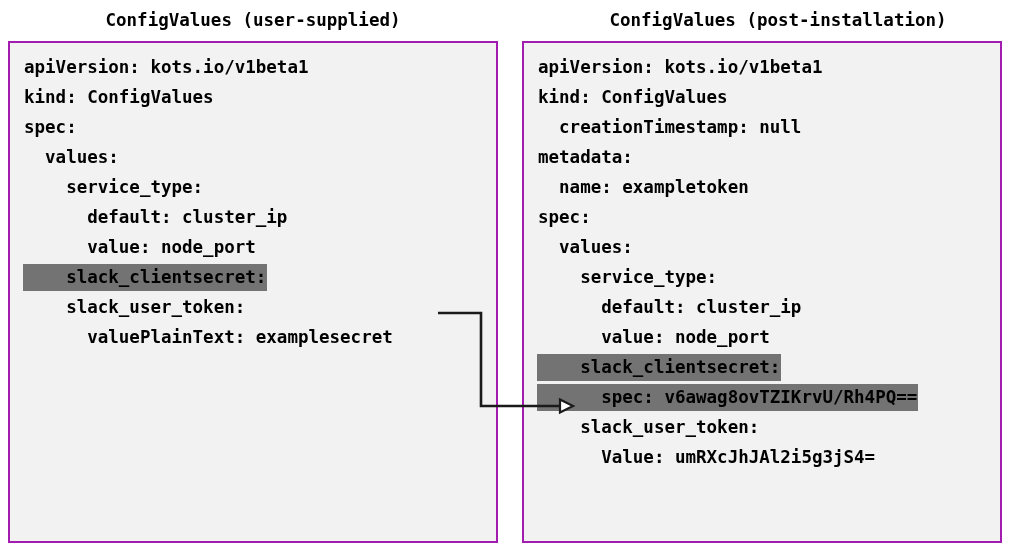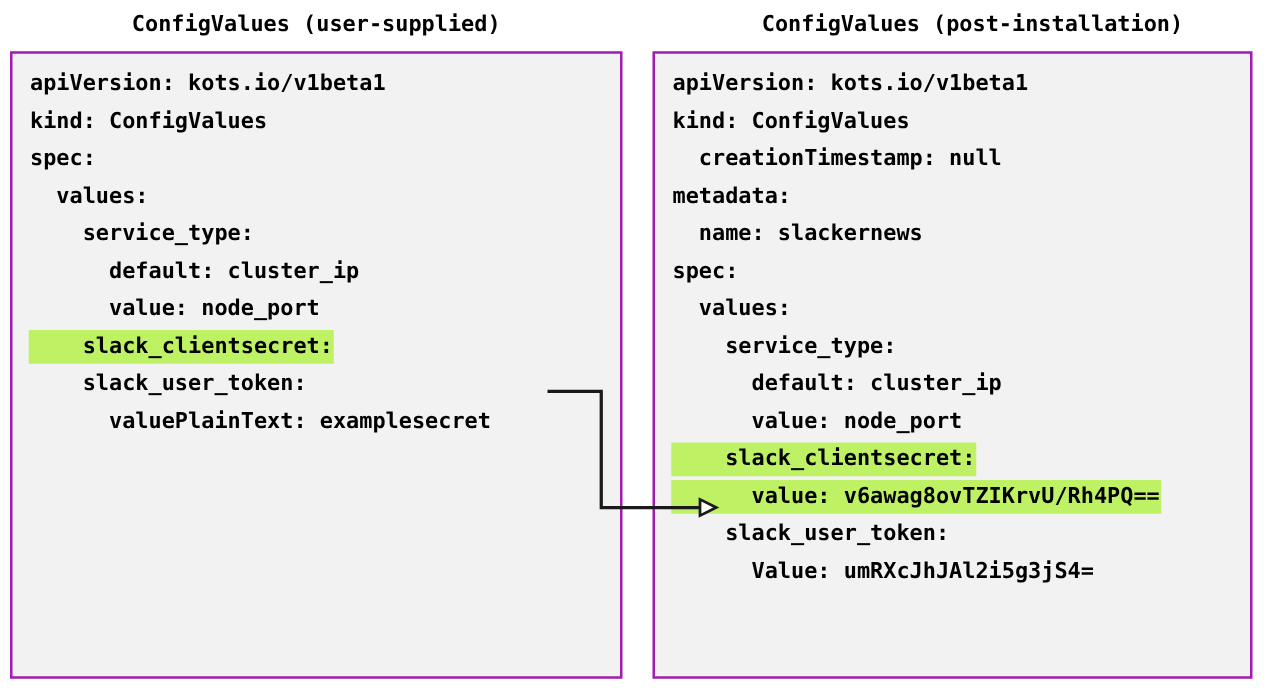--- a/index.html
+++ b/index.html
@@ -62,21 +62,21 @@
     font-weight: bold;
     color: #000000;
     white-space: pre;
   }
   .code-line > span.txt {
     display: inline;
     white-space: pre;
     padding: 3px 1px 4px 1px;
   }
   .code-line.hl > span.txt {
-    background: #bef264;
+    background: #737373;
   }
 
   .connector {
     position: absolute;
     left: 0; top: 0;
     width: 1019px;
     height: 559px;
     pointer-events: none;
   }
 </style>
@@ -103,28 +103,28 @@
         <div class="code-line"><span class="txt">      valuePlainText: examplesecret</span></div>
       </div>
   </div>
 
   <div class="code-box" id="box-right">
     <div class="code-lines" id="lines-right">
         <div class="code-line"><span class="txt">apiVersion: kots.io/v1beta1</span></div>
         <div class="code-line"><span class="txt">kind: ConfigValues</span></div>
         <div class="code-line"><span class="txt">  creationTimestamp: null</span></div>
         <div class="code-line"><span class="txt">metadata:</span></div>
-        <div class="code-line"><span class="txt">  name: slackernews</span></div>
+        <div class="code-line"><span class="txt">  name: exampletoken</span></div>
         <div class="code-line"><span class="txt">spec:</span></div>
         <div class="code-line"><span class="txt">  values:</span></div>
         <div class="code-line"><span class="txt">    service_type:</span></div>
         <div class="code-line"><span class="txt">      default: cluster_ip</span></div>
         <div class="code-line"><span class="txt">      value: node_port</span></div>
         <div class="code-line hl"><span class="txt">    slack_clientsecret:</span></div>
-        <div class="code-line hl"><span class="txt">      value: v6awag8ovTZIKrvU/Rh4PQ==</span></div>
+        <div class="code-line hl"><span class="txt">      spec: v6awag8ovTZIKrvU/Rh4PQ==</span></div>
         <div class="code-line"><span class="txt">    slack_user_token:</span></div>
         <div class="code-line"><span class="txt">      Value: umRXcJhJAl2i5g3jS4=</span></div>
       </div>
   </div>
 
   <svg class="connector" id="connector-svg" viewBox="0 0 1019 559" width="1019" height="559">
     <polyline points="438,313 481,313 481,406 560,406" fill="none" stroke="#1a1a1a" stroke-width="2.6" stroke-linejoin="miter" stroke-linecap="butt"></polyline>
     <polygon points="560,399.5 573,406 560,412.5" fill="#ffffff" stroke="#1a1a1a" stroke-width="2.2" stroke-linejoin="miter"></polygon>
   </svg>
 

